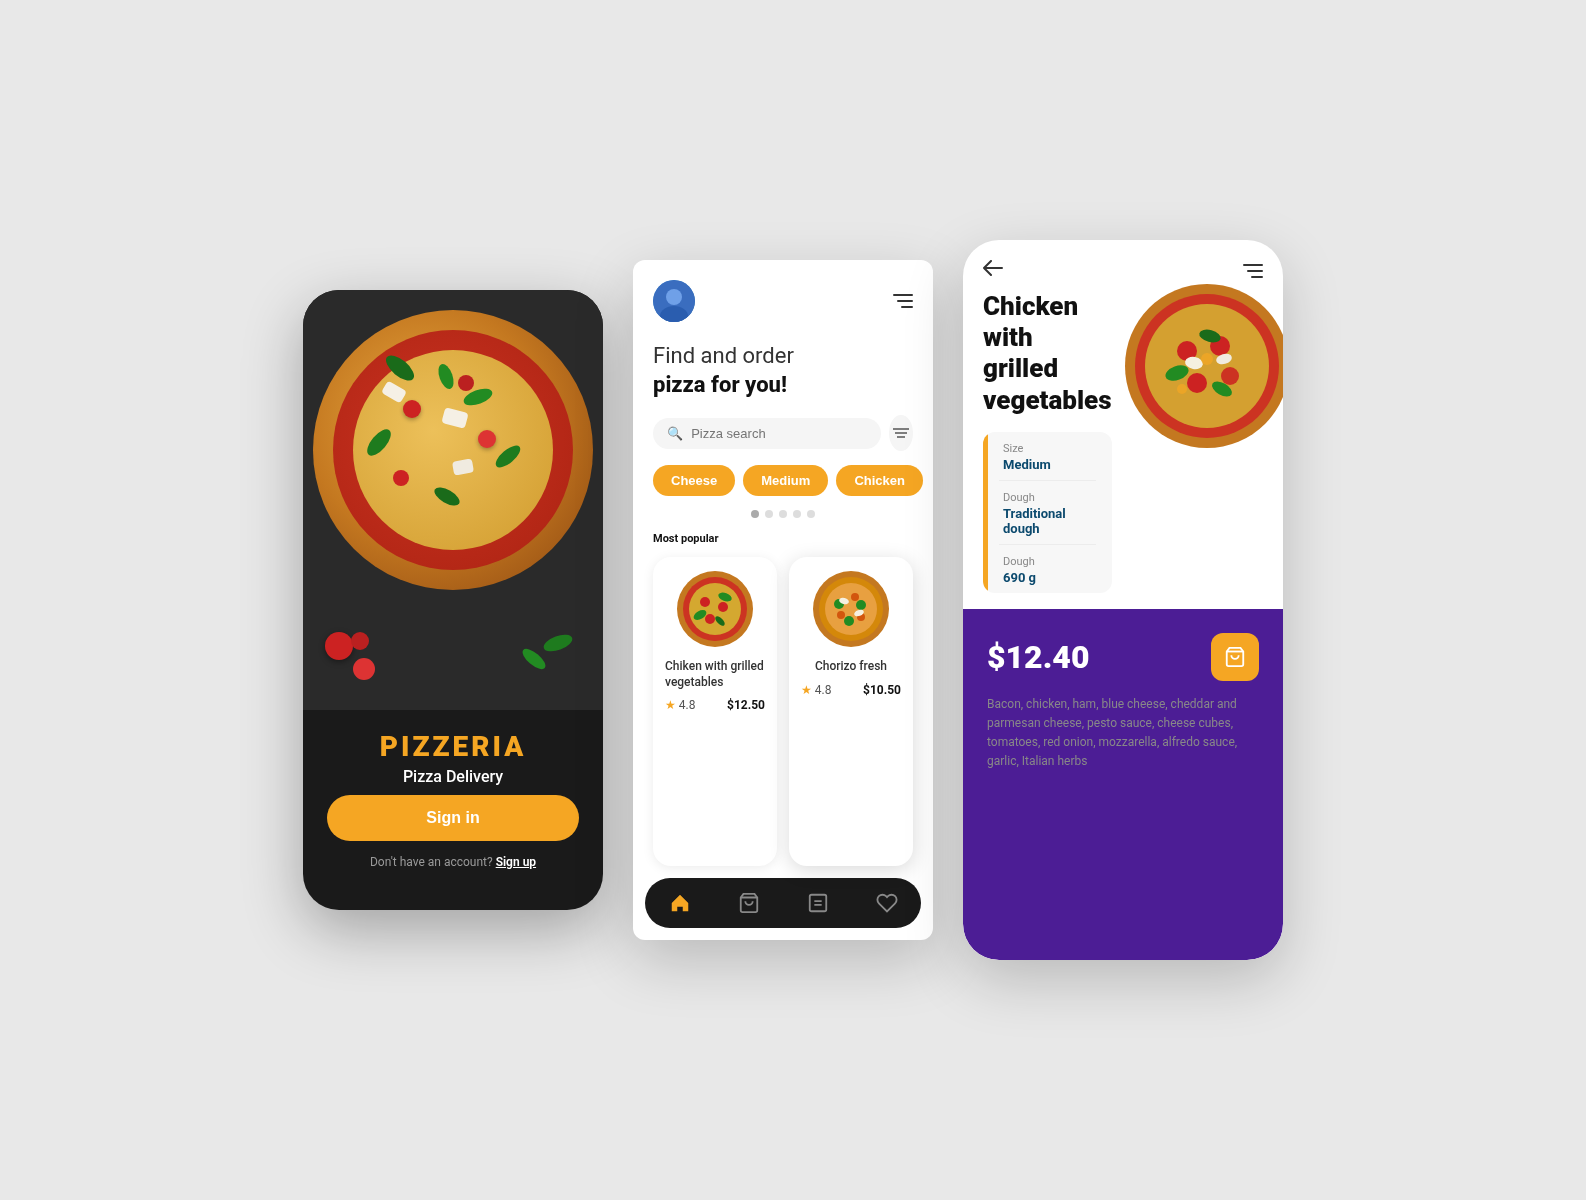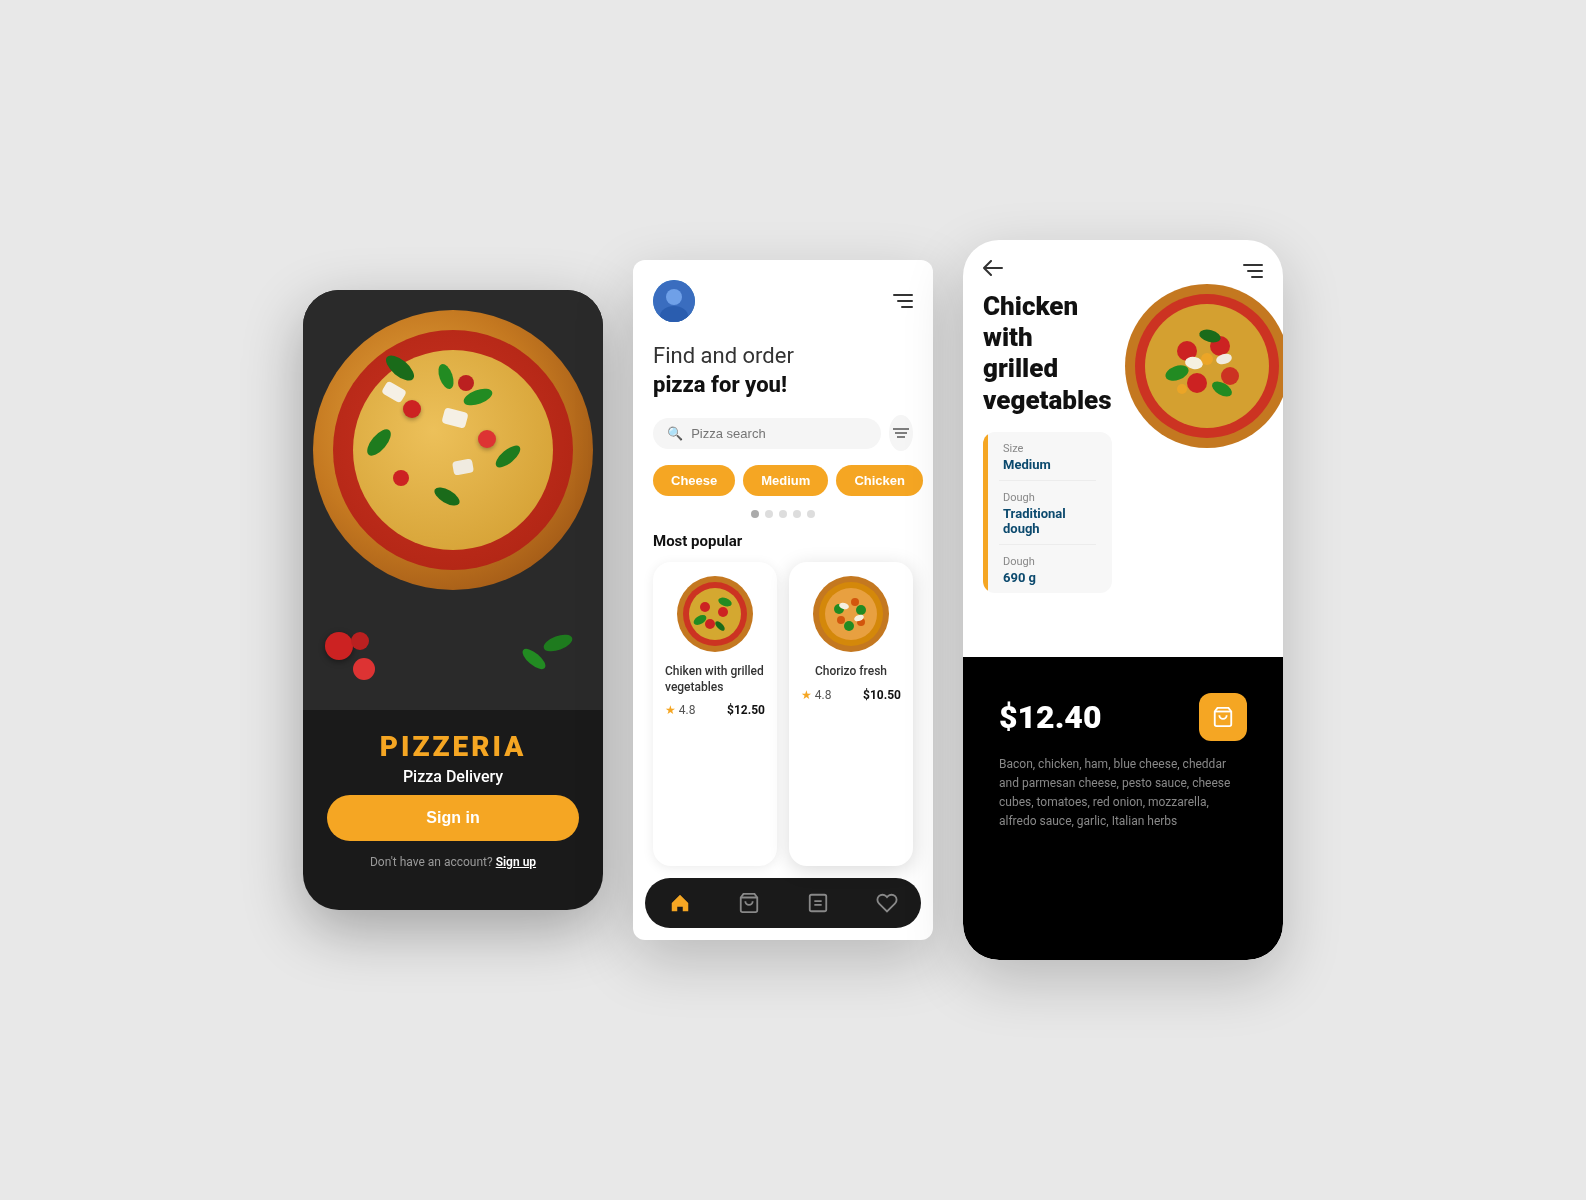--- a/index.html
+++ b/index.html
@@ -235,21 +235,21 @@
       height: 8px;
       border-radius: 50%;
       background: #ddd;
     }
     .dot-active {
       background: #aaa;
       width: 8px;
     }
     .section-title {
       padding: 0 20px 12px;
-      font-size: 15px;
+      font-size: 11px;
       font-weight: 700;
       color: #111;
     }
     .pizza-cards {
       display: flex;
       gap: 12px;
       padding: 0 20px;
       flex: 1;
     }
     .pizza-card {
@@ -399,25 +399,24 @@
       font-size: 13px;
       font-weight: 700;
       color: #0c4a6e;
     }
     .spec-divider {
       height: 1px;
       background: #ececec;
       margin: 0 16px;
     }
     .detail-bottom {
-      background: #000000;
+      background: #4c1d95;
       flex: 1;
-      padding: 36px;
+      padding: 24px;
       border-radius: 0 0 36px 36px;
-      margin-top: 48px;
     }
     .price-row {
       display: flex;
       justify-content: space-between;
       align-items: center;
       margin-bottom: 14px;
     }
     .detail-price {
       font-size: 32px;
       font-weight: 900;

